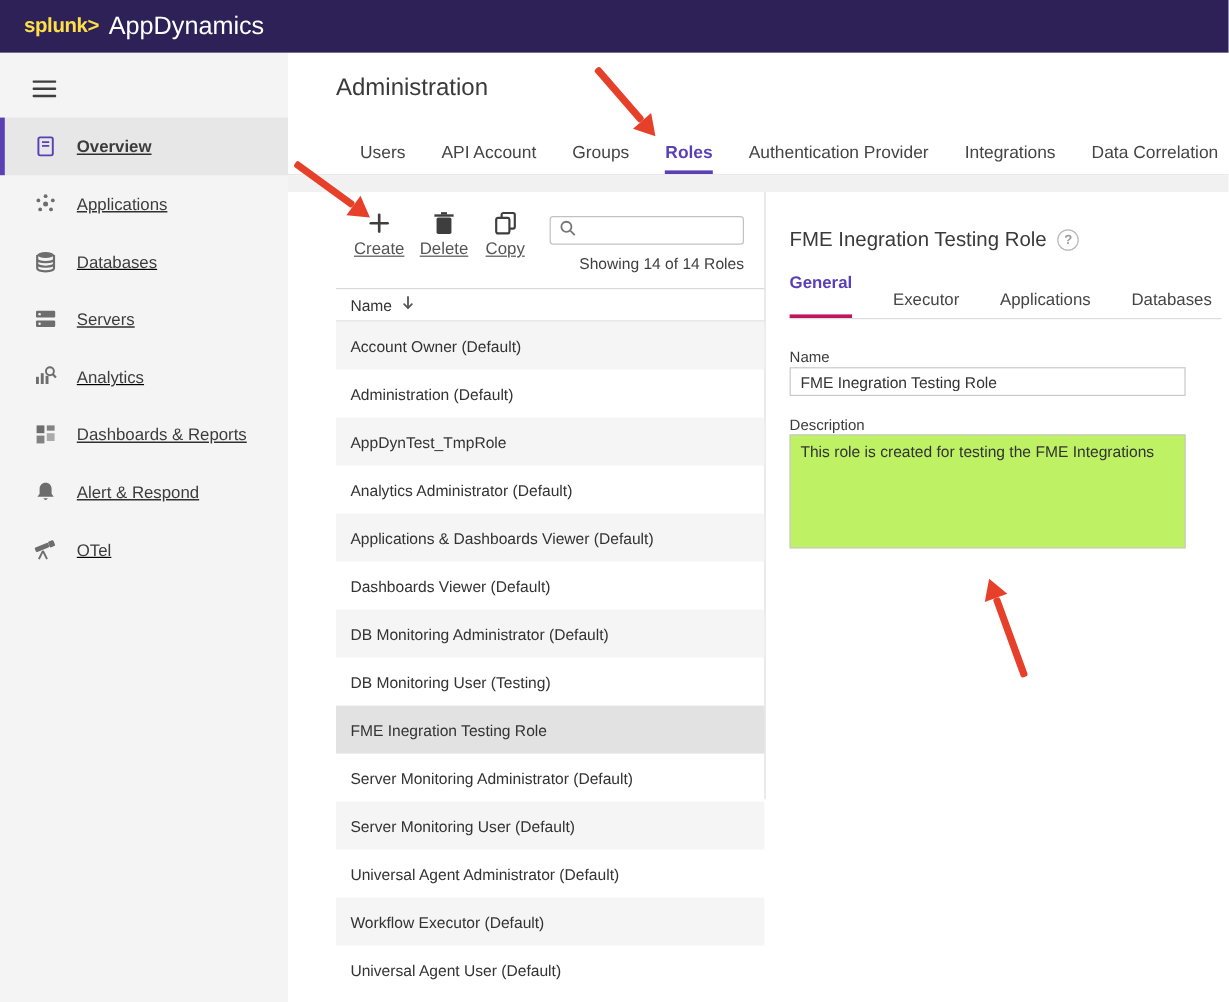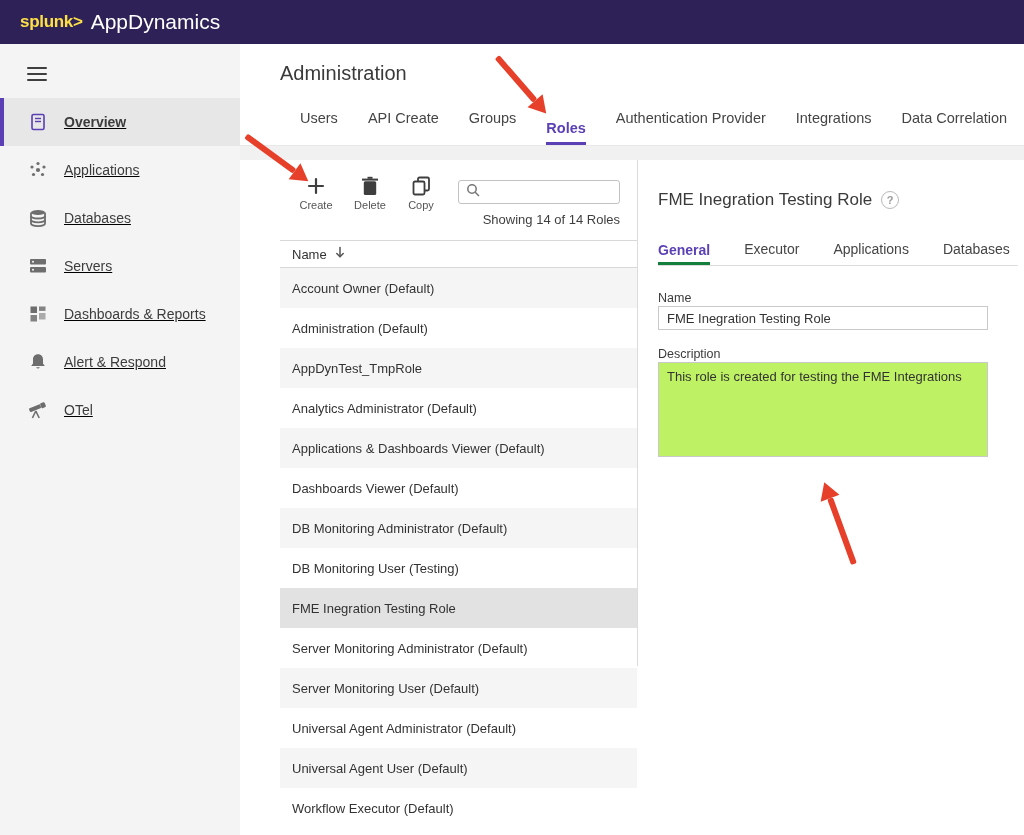--- a/index.html
+++ b/index.html
@@ -21,32 +21,32 @@
                font-size:14px; color:#3c3c3c; cursor:pointer; }
   .side-item.selected { background:#e7e7e7; border-left:4px solid #5a3fb5; padding-left:24px; font-weight:bold; }
   .sicon { width:20px; height:20px; display:flex; align-items:center; justify-content:center; flex:none; }
 
   
   .main { position:absolute; left:240px; top:44px; width:784px; height:622px; background:#fff; }
   .admin-title { position:absolute; left:40px; top:18px; font-size:20px; color:#3a3a3a; }
 
   .main-tabs { position:absolute; left:0; right:0; top:70px; height:32px; display:flex; gap:30px;
                padding-left:60px; align-items:flex-end; border-bottom:1px solid #e8e8e8; }
-  .tab { font-size:14.5px; color:#454545; padding-bottom:19px; cursor:pointer; white-space:nowrap; }
+  .tab { font-size:14.5px; color:#454545; padding-bottom:9px; cursor:pointer; white-space:nowrap; }
   .tab.active { color:#5a3fb5; font-weight:bold; border-bottom:3px solid #5a3fb5; padding-bottom:6px; }
 
   .band { position:absolute; left:0; right:0; top:102px; height:14px; background:#f1f1f1; }
   .v-divider { position:absolute; left:397px; top:116px; bottom:0; width:1px; background:#dcdcdc; }
 
   
   .list-panel { position:absolute; left:40px; top:128px; width:357px; }
   .toolbar { position:relative; height:68px; }
   .tool-btn { position:absolute; top:3px; width:44px; text-align:center; cursor:pointer; }
   .tool-btn .ticon { height:21px; display:flex; align-items:flex-end; justify-content:center; }
-  .tool-btn .tlabel { font-size:11px; color:#555; margin-top:3px; }
+  .tool-btn .tlabel { font-size:14px; color:#555; margin-top:3px;text-decoration:underline; }
   .btn-create { left:14px; } .btn-delete { left:68px; } .btn-copy { left:119px; }
 
   .search-box { position:absolute; left:178px; top:8px; width:162px; height:24px; background:#fff;
                 border:1px solid #c2c2c2; border-radius:3px; display:flex; align-items:center; padding:0 7px; }
   .search-box input { border:none; outline:none; flex:1; min-width:0; font-size:12px; margin-left:6px;
                       font-family:"Liberation Sans", sans-serif; }
   .showing { position:absolute; right:17px; top:40px; font-size:13px; color:#3f3f3f; }
 
   .list-header { height:28px; border-top:1px solid #d9d9d9; border-bottom:1px solid #d9d9d9;
                  display:flex; align-items:center; padding-left:12px; gap:7px; font-size:13px; color:#333; }
@@ -55,21 +55,21 @@
   .rows .role-row.selected { background:#e2e2e2; }
 
   
   .detail-title { position:absolute; left:418px; top:146px; font-size:17px; color:#3a3a3a;
                   display:flex; align-items:center; gap:9px; }
   .help-icon { width:18px; height:18px; border-radius:50%; border:1.5px solid #b9b9b9; color:#9a9a9a;
                font-size:11px; font-weight:bold; display:flex; align-items:center; justify-content:center; cursor:pointer; }
   .detail-tabs { position:absolute; left:418px; top:194px; width:360px; height:28px; display:flex; gap:34px;
                  align-items:flex-end; border-bottom:1px solid #dcdcdc; }
   .dtab { font-size:14px; color:#454545; padding-bottom:8px; cursor:pointer; white-space:nowrap; }
-  .dtab.active { color:#5a3fb5; font-weight:bold; border-bottom:3px solid #15803d; padding-bottom:4px; }
+  .dtab.active { color:#5a3fb5; font-weight:bold; border-bottom:3px solid #be185d; padding-bottom:19px; }
 
   .field-label { position:absolute; left:418px; font-size:12.5px; color:#3b3b3b; }
   .name-label { top:247px; } .desc-label { top:303px; }
   .name-input { position:absolute; left:418px; top:262px; width:330px; height:24px; border:1px solid #c9c9c9;
                 font-size:13px; color:#333; padding:0 8px; background:#fff; outline:none;
                 font-family:"Liberation Sans", sans-serif; }
   .desc-area { position:absolute; left:418px; top:318px; width:330px; height:95px; border:1px solid #c9c9c9;
                font-size:13px; color:#333; padding:6px 8px; background:#bef264; resize:none; outline:none;
                font-family:"Liberation Sans", sans-serif; }
 
@@ -146,20 +146,32 @@
               <rect x="2" y="3" width="16" height="5.5" rx="1"></rect>
               <rect x="2" y="11" width="16" height="5.5" rx="1"></rect>
               <circle cx="5" cy="5.8" r="1" fill="#f4f4f4"></circle>
               <circle cx="5" cy="13.8" r="1" fill="#f4f4f4"></circle>
             </svg>
         </span>
         <span>Servers</span>
       </div>
       <div class="side-item">
         <span class="sicon">
+          <svg width="20" height="20" viewBox="0 0 20 20">
+              <rect x="2" y="10" width="2.4" height="6" fill="#6d6d6d"></rect>
+              <rect x="6" y="7" width="2.4" height="9" fill="#6d6d6d"></rect>
+              <rect x="10" y="9.2" width="2.4" height="6.8" fill="#6d6d6d"></rect>
+              <circle cx="13.6" cy="5.4" r="3.3" fill="none" stroke="#6d6d6d" stroke-width="1.6"></circle>
+              <line x1="16" y1="7.9" x2="18.6" y2="10.5" stroke="#6d6d6d" stroke-width="1.8"></line>
+            </svg>
+        </span>
+        <span>Analytics</span>
+      </div>
+      <div class="side-item">
+        <span class="sicon">
           <svg width="20" height="20" viewBox="0 0 20 20" fill="#6d6d6d">
               <rect x="2.5" y="2.5" width="6.5" height="6.5"></rect>
               <rect x="11" y="2.5" width="6.5" height="4.4" opacity="0.85"></rect>
               <rect x="2.5" y="11" width="6.5" height="6.5" opacity="0.85"></rect>
               <rect x="11" y="9" width="6.5" height="6.5" opacity="0.55"></rect>
             </svg>
         </span>
         <span>Dashboards &amp; Reports</span>
       </div>
       <div class="side-item">
@@ -183,21 +195,21 @@
         <span>OTel</span>
       </div>
     </div>
   </div>
 
   <div class="main">
     <div class="admin-title">Administration</div>
 
     <div class="main-tabs">
       <span class="tab">Users</span>
-      <span class="tab">API Create</span>
+      <span class="tab">API Account</span>
       <span class="tab">Groups</span>
       <span class="tab active">Roles</span>
       <span class="tab">Authentication Provider</span>
       <span class="tab">Integrations</span>
       <span class="tab">Data Correlation</span>
     </div>
 
     <div class="band"></div>
     <div class="v-divider"></div>
 
@@ -263,22 +275,22 @@
         <div class="role-row">AppDynTest_TmpRole</div>
         <div class="role-row">Analytics Administrator (Default)</div>
         <div class="role-row">Applications &amp; Dashboards Viewer (Default)</div>
         <div class="role-row">Dashboards Viewer (Default)</div>
         <div class="role-row">DB Monitoring Administrator (Default)</div>
         <div class="role-row">DB Monitoring User (Testing)</div>
         <div class="role-row selected">FME Inegration Testing Role</div>
         <div class="role-row">Server Monitoring Administrator (Default)</div>
         <div class="role-row">Server Monitoring User (Default)</div>
         <div class="role-row">Universal Agent Administrator (Default)</div>
+        <div class="role-row">Workflow Executor (Default)</div>
         <div class="role-row">Universal Agent User (Default)</div>
-        <div class="role-row">Workflow Executor (Default)</div>
       </div>
     </div>
 
     <div class="detail-title">
       <span>FME Inegration Testing Role</span>
       <span class="help-icon">?</span>
     </div>
 
     <div class="detail-tabs">
       <span class="dtab active">General</span>

